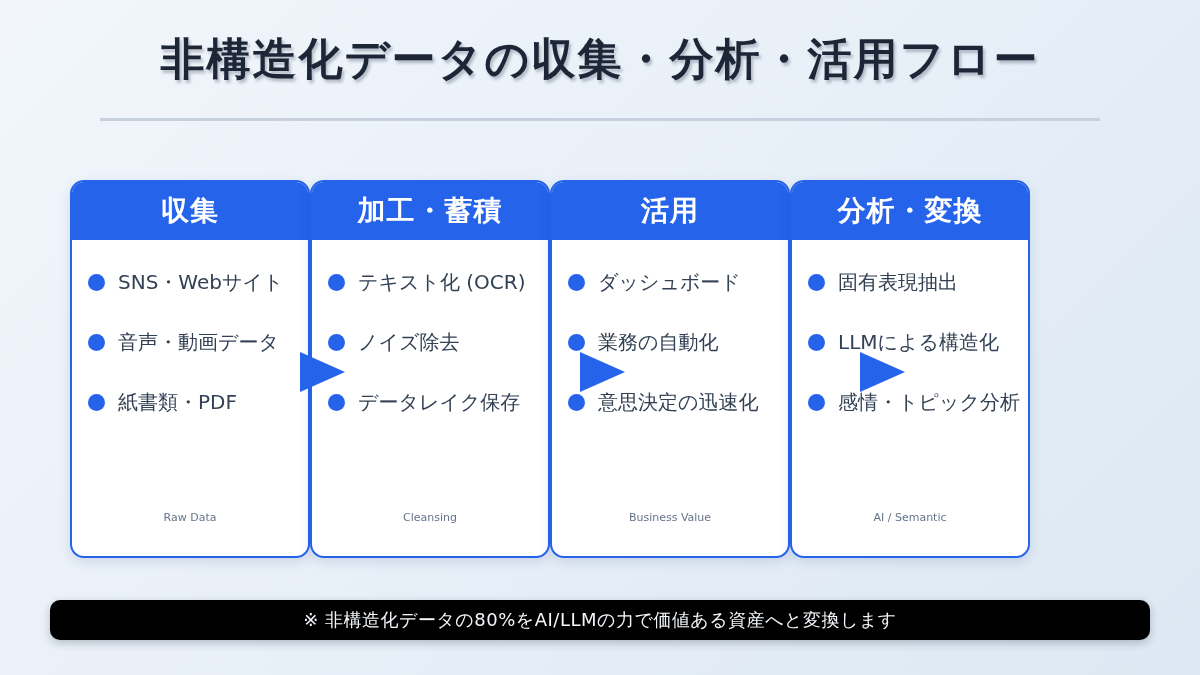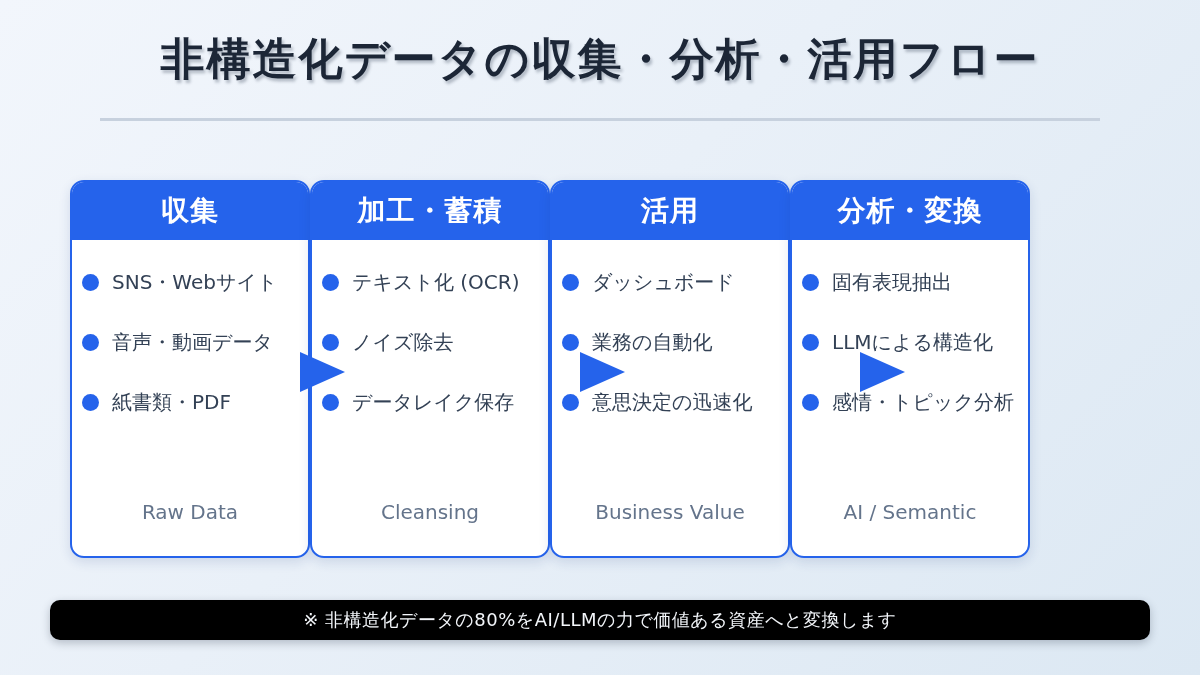--- a/index.html
+++ b/index.html
@@ -45,21 +45,21 @@
     background: #2563eb;
     color: #ffffff;
     font-size: 28px;
     font-weight: 800;
     display: flex;
     align-items: center;
     justify-content: center;
     letter-spacing: 1px;
   }
   .card-items {
-    padding: 12px 0 0 10px;
+    padding: 12px 0 0 16px;
   }
   .card-item {
     height: 60px;
     display: flex;
     align-items: center;
   }
   .bullet-dot {
     width: 17px; height: 17px;
     border-radius: 50%;
     background: #2563eb;
@@ -69,21 +69,21 @@
   .item-text {
     font-size: 20px;
     color: #334155;
     white-space: nowrap;
   }
   .card-footer {
     position: absolute;
     bottom: 32px; left: 0;
     width: 100%;
     text-align: center;
-    font-size: 20px;
+    font-size: 11px;
     color: #64748b;
   }
   .flow-arrow {
     position: absolute;
     width: 0; height: 0;
     border-top: 20px solid transparent;
     border-bottom: 20px solid transparent;
     border-left: 45px solid #2563eb;
     top: 352px;
     z-index: 5;

